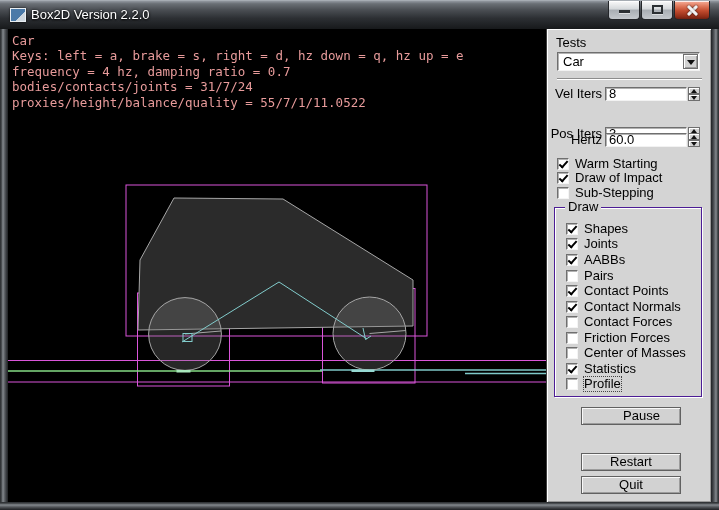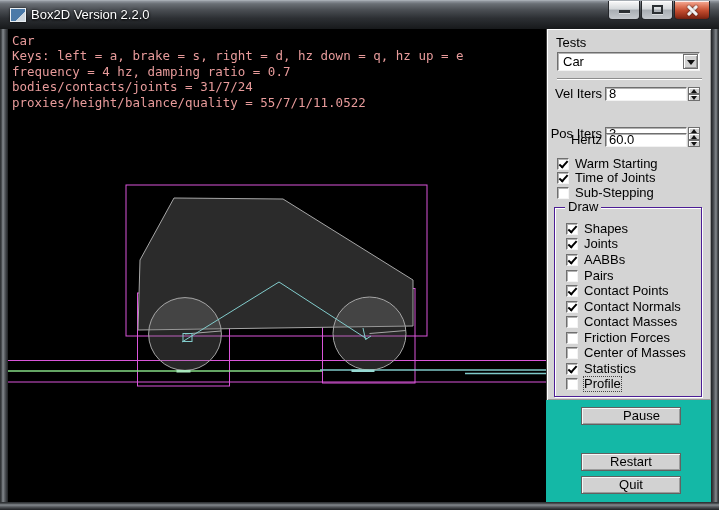--- a/index.html
+++ b/index.html
@@ -1,19 +1,19 @@
 <!DOCTYPE html>
 <html style="--canvas_bg: #000000; --panel_bg: #d4d4d4; --stats_text: #e89b9b; --aabb: #da55da; --joint: #82cccc; --ground_static: #84dc84; --ground_alt: #7fc9c9; --shape_outline: #a6a6a6; --chassis_fill: #2b2b2b; --wheel_fill: rgba(120,120,120,0.32); --contact_left: #a8e8bc; --contact_right: #96d9d2;"><head>
 <meta charset="utf-8">
 <style>
   html,body { margin:0; padding:0; background:#777; }
   * { box-sizing:border-box; }
   .window {
     position:relative; width:719px; height:510px; overflow:hidden;
-    background:#14b8a6; font-family:"Liberation Sans",sans-serif;
+    background:#7f1d1d; font-family:"Liberation Sans",sans-serif;
   }
   
   .titlebar {
     position:absolute; left:0; top:0; width:719px; height:29px;
     background:linear-gradient(180deg,#9298a0 0%,#6a6f75 10%,#4a4e53 32%,#2c2f33 62%,#17191b 100%);
     border-top:1px solid #a6acb3;
   }
   .app-icon {
     position:absolute; left:10px; top:7px; width:16px; height:14px;
     background:linear-gradient(135deg,#4b7aa8 0 62%,#cfd8df 62%);
@@ -60,21 +60,21 @@
   svg .chassis{ fill:var(--chassis_fill); stroke:var(--shape_outline); stroke-width:1; }
   svg .wheel  { fill:var(--wheel_fill); stroke:var(--shape_outline); stroke-width:1; }
   svg .oline  { stroke:var(--shape_outline); stroke-width:1; fill:none; }
   svg .joint  { stroke:var(--joint); stroke-width:1; fill:none; }
   svg .gstat  { stroke:var(--ground_static); stroke-width:1.5; }
   svg .galt   { stroke:var(--ground_alt); stroke-width:1.5; }
   svg .ca     { fill:var(--contact_left); }
   svg .cb2    { fill:var(--contact_right); }
   
   .panel {
-    position:absolute; left:546px; top:29px; width:165px; height:371px;
+    position:absolute; left:546px; top:29px; width:165px; height:473px;
     background:var(--panel_bg,#d4d4d4); color:#000; font-size:13px;
     border-left:1px solid #3f3f3f;
     box-shadow:inset 1px 0 0 #fff, inset 0 1px 0 #fff, inset -1px 0 0 #9a9a9a, inset 0 -1px 0 #9a9a9a;
   }
   .plabel { position:absolute; }
   .sunken { background:#fff; border:1px solid; border-color:#6f6f6f #f2f2f2 #f2f2f2 #6f6f6f; box-shadow:inset 1px 1px 0 rgba(0,0,0,.3); }
   .combo { position:absolute; left:10px; top:23px; width:143px; height:19px; }
   .combo-text { position:absolute; left:5px; top:2px; line-height:14px; }
   .combo-btn {
     position:absolute; right:1px; top:1px; width:15px; height:15px;
@@ -217,21 +217,21 @@
           </span>
       </span>
     </div>
 
     <div class="check-row" style="left:10px; top:129px;">
       <span class="cbx checked"></span>
       <span class="cbx-label">Warm Starting</span>
     </div>
     <div class="check-row" style="left:10px; top:143px;">
       <span class="cbx checked"></span>
-      <span class="cbx-label">Time of Joints</span>
+      <span class="cbx-label">Draw of Impact</span>
     </div>
     <div class="check-row" style="left:10px; top:158px;">
       <span class="cbx"></span>
       <span class="cbx-label">Sub-Stepping</span>
     </div>
 
     <div class="groupbox">
       <span class="group-label">Draw</span>
 
       <div class="check-row" style="left:11px; top:15px;">
@@ -253,21 +253,21 @@
       <div class="check-row" style="left:11px; top:77px;">
         <span class="cbx checked"></span>
         <span class="cbx-label">Contact Points</span>
       </div>
       <div class="check-row" style="left:11px; top:93px;">
         <span class="cbx checked"></span>
         <span class="cbx-label">Contact Normals</span>
       </div>
       <div class="check-row" style="left:11px; top:108px;">
         <span class="cbx"></span>
-        <span class="cbx-label">Contact Masses</span>
+        <span class="cbx-label">Contact Forces</span>
       </div>
       <div class="check-row" style="left:11px; top:124px;">
         <span class="cbx"></span>
         <span class="cbx-label">Friction Forces</span>
       </div>
       <div class="check-row" style="left:11px; top:139px;">
         <span class="cbx"></span>
         <span class="cbx-label">Center of Masses</span>
       </div>
       <div class="check-row" style="left:11px; top:155px;">

